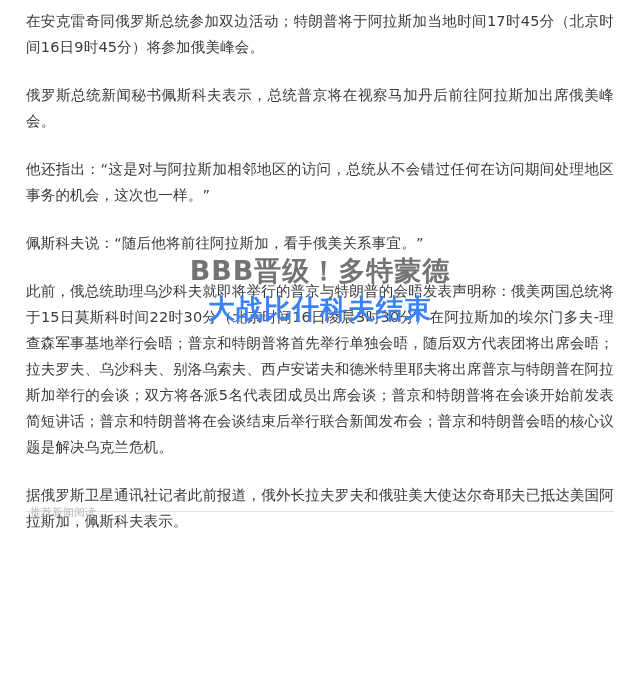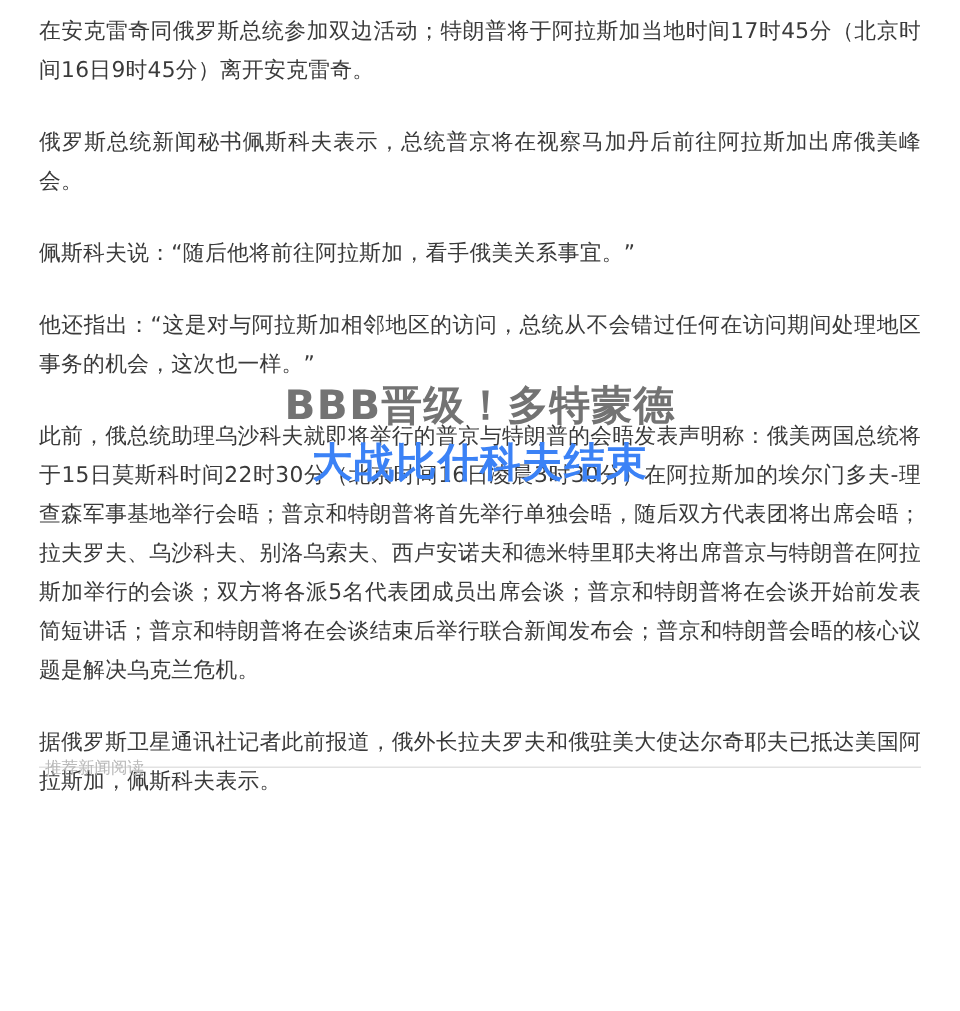--- a/index.html
+++ b/index.html
@@ -70,24 +70,24 @@
     color: #e8342a;
     letter-spacing: 1px;
     white-space: nowrap;
   }
 </style>
 </head>
 <body>
 
 <div class="article">
 
-  <p class="para first">在安克雷奇同俄罗斯总统参加双边活动；特朗普将于阿拉斯加当地时间17时45分（北京时间16日9时45分）离开安克雷奇。</p>
+  <p class="para first">在安克雷奇同俄罗斯总统参加双边活动；特朗普将于阿拉斯加当地时间17时45分（北京时间16日9时45分）将参加俄美峰会。</p>
   <p class="para">俄罗斯总统新闻秘书佩斯科夫表示，总统普京将在视察马加丹后前往阿拉斯加出席俄美峰会。</p>
+  <p class="para">他还指出：“这是对与阿拉斯加相邻地区的访问，总统从不会错过任何在访问期间处理地区事务的机会，这次也一样。”</p>
   <p class="para">佩斯科夫说：“随后他将前往阿拉斯加，看手俄美关系事宜。”</p>
-  <p class="para">他还指出：“这是对与阿拉斯加相邻地区的访问，总统从不会错过任何在访问期间处理地区事务的机会，这次也一样。”</p>
   <p class="para">此前，俄总统助理乌沙科夫就即将举行的普京与特朗普的会晤发表声明称：俄美两国总统将于15日莫斯科时间22时30分（北京时间16日凌晨3时30分）在阿拉斯加的埃尔门多夫-理查森军事基地举行会晤；普京和特朗普将首先举行单独会晤，随后双方代表团将出席会晤；拉夫罗夫、乌沙科夫、别洛乌索夫、西卢安诺夫和德米特里耶夫将出席普京与特朗普在阿拉斯加举行的会谈；双方将各派5名代表团成员出席会谈；普京和特朗普将在会谈开始前发表简短讲话；普京和特朗普将在会谈结束后举行联合新闻发布会；普京和特朗普会晤的核心议题是解决乌克兰危机。</p>
   <p class="para last">据俄罗斯卫星通讯社记者此前报道，俄外长拉夫罗夫和俄驻美大使达尔奇耶夫已抵达美国阿拉斯加，佩斯科夫表示。</p>
 
   <div class="divider"></div>
   <div class="footer-stub">推荐新闻阅读</div>
 </div>
 
 <div class="overlay">
   <div class="overlay-line" style="color: #737373;">BBB晋级！多特蒙德</div>
   <div class="overlay-line" style="color: #3b82f6;">大战比什科夫结束</div>

